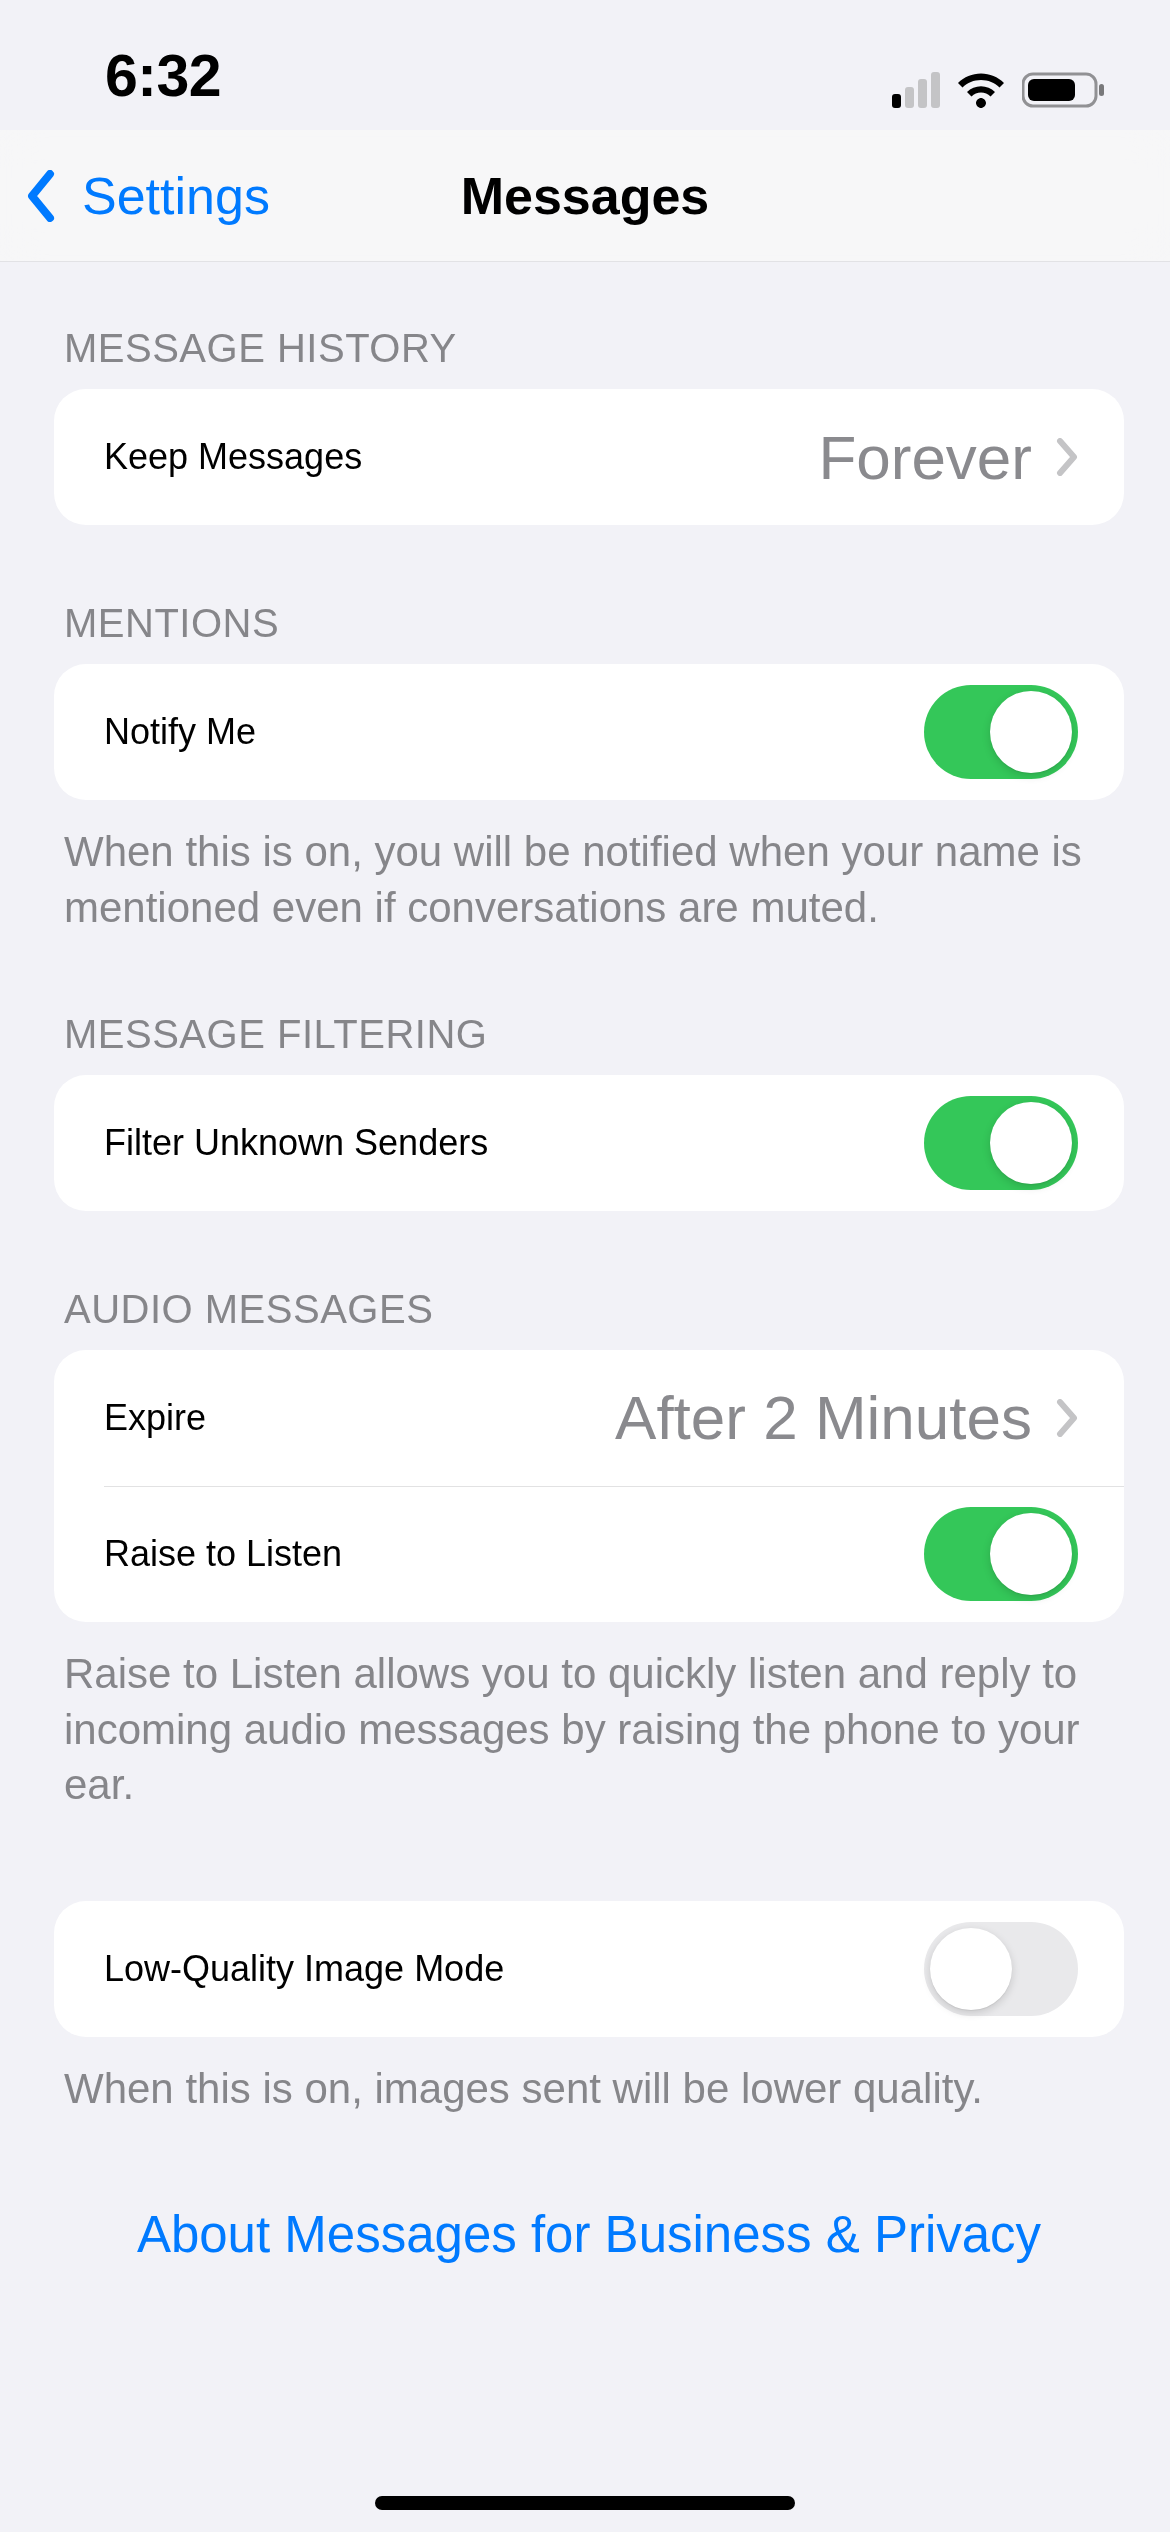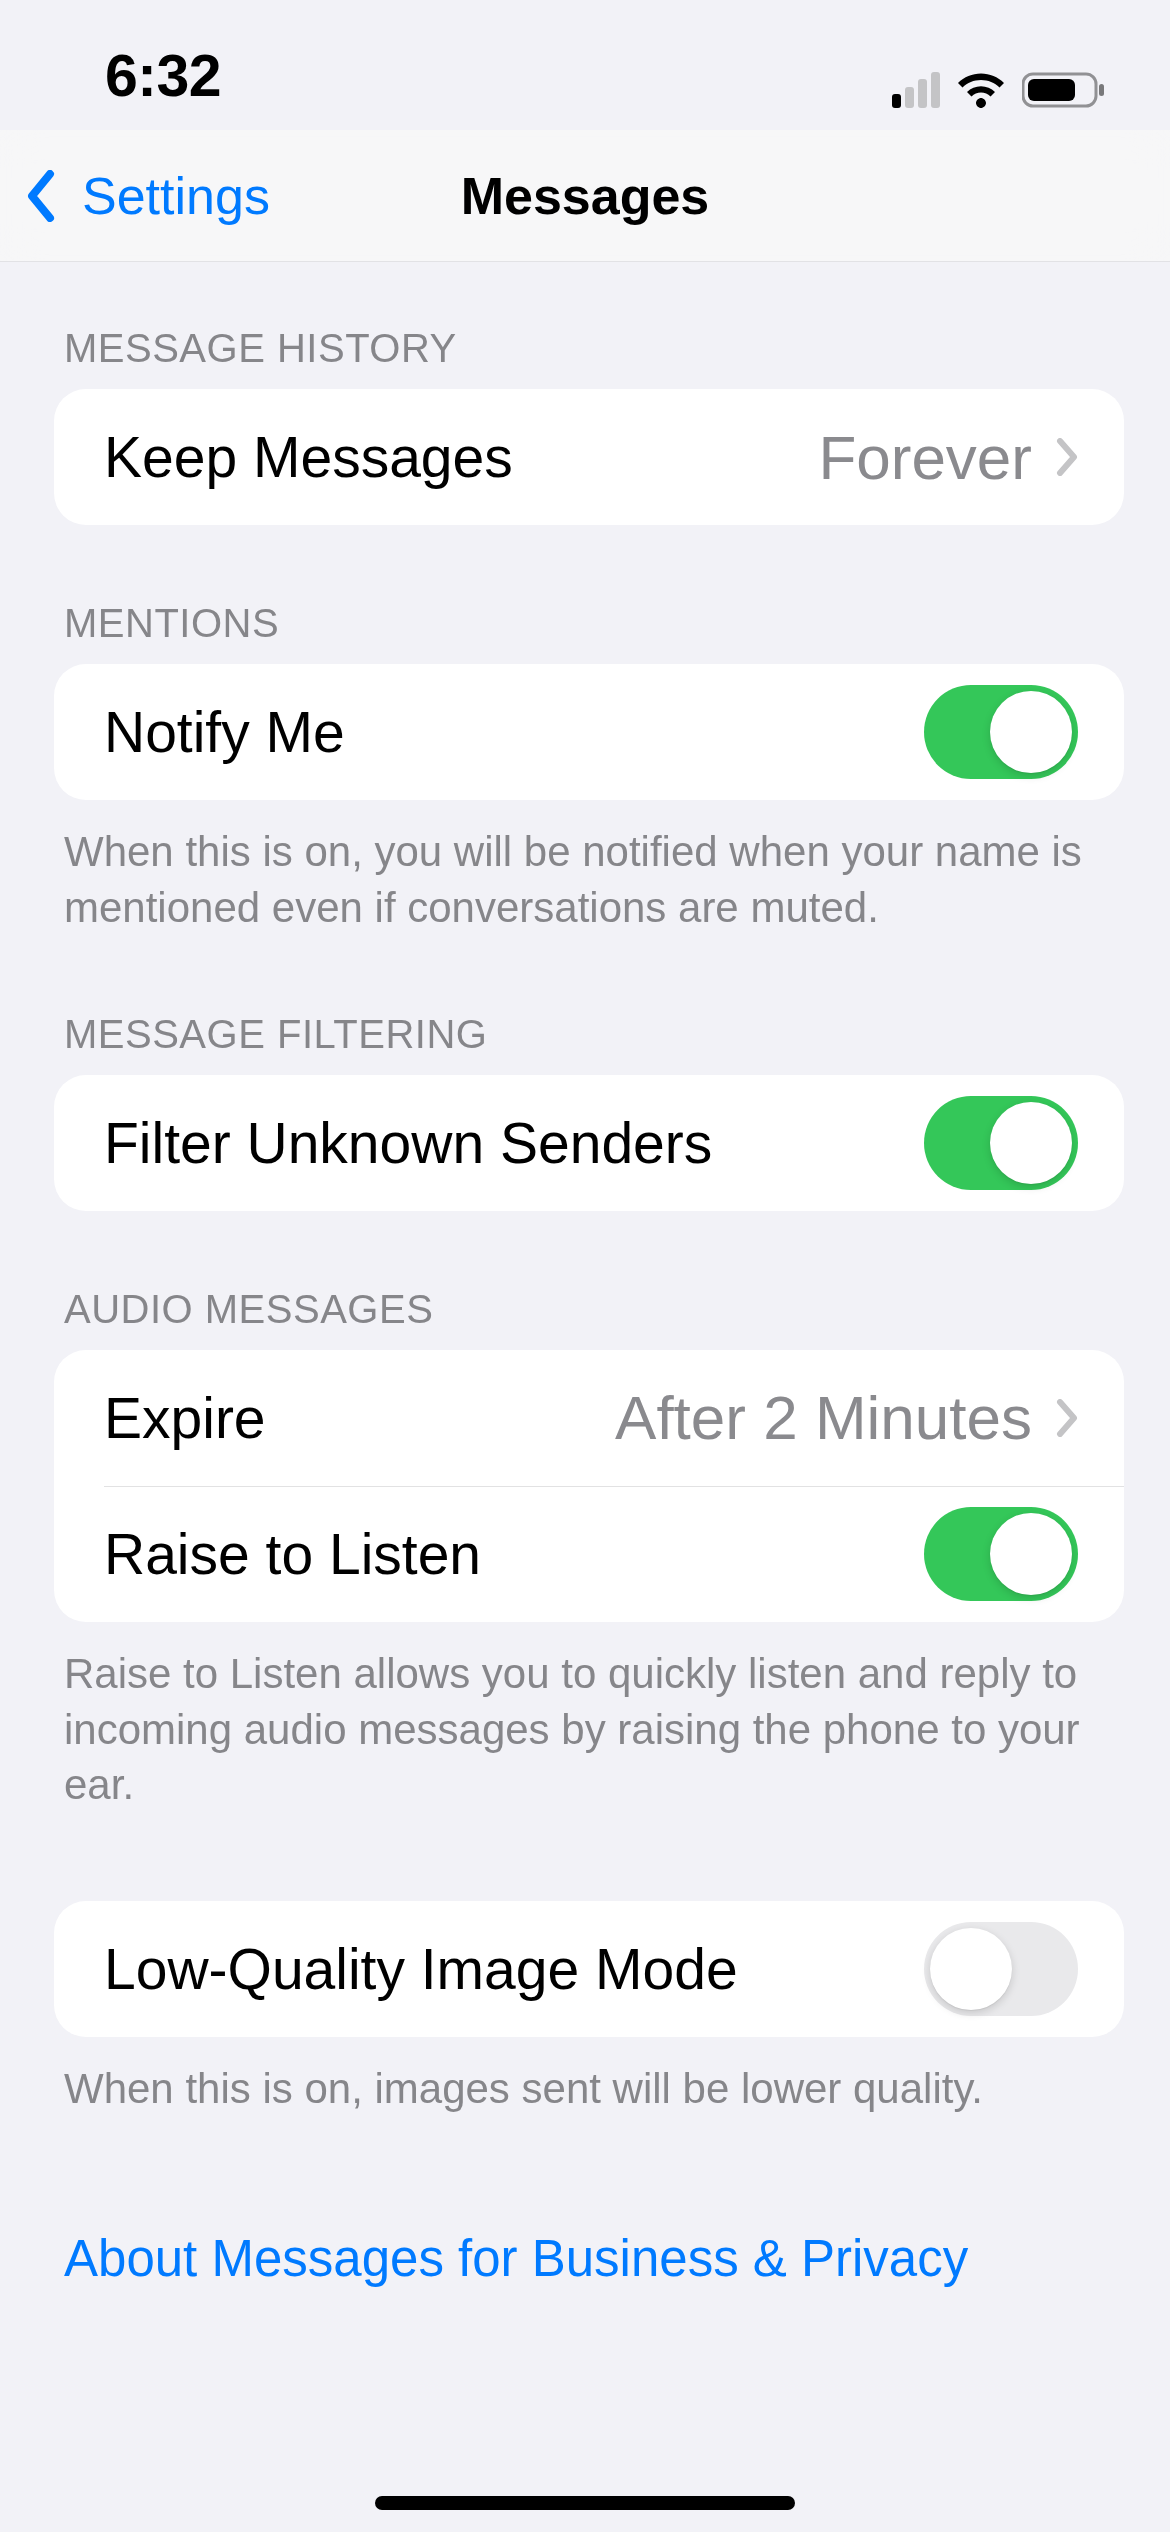--- a/index.html
+++ b/index.html
@@ -108,21 +108,21 @@
       position: absolute;
       left: 50px;
       right: 0;
       top: 0;
       height: 1px;
       background: #c6c6c8;
       opacity: .5;
     }
 
     .row-label {
-      font-size: 57px;
+      font-size: 36px;
       font-weight: 400;
       color: #000;
     }
     .row-right {
       display: flex;
       align-items: center;
       gap: 24px;
     }
     .row-value {
       font-size: 62px;
@@ -160,25 +160,26 @@
     
     .section-footer {
       font-size: 42px;
       line-height: 1.33;
       color: #86868a;
       padding: 24px 50px 0 56px;
     }
 
     
     .link-row {
-      margin-top: 112px;
+      margin-top: 88px;
       padding: 0 56px;
       font-size: 51px;
       color: #007aff;
       cursor: pointer;
+      text-align: center;
     }
 
     
     .home-indicator {
       position: absolute;
       bottom: 22px;
       left: 50%;
       transform: translateX(-50%);
       width: 420px;
       height: 14px;

